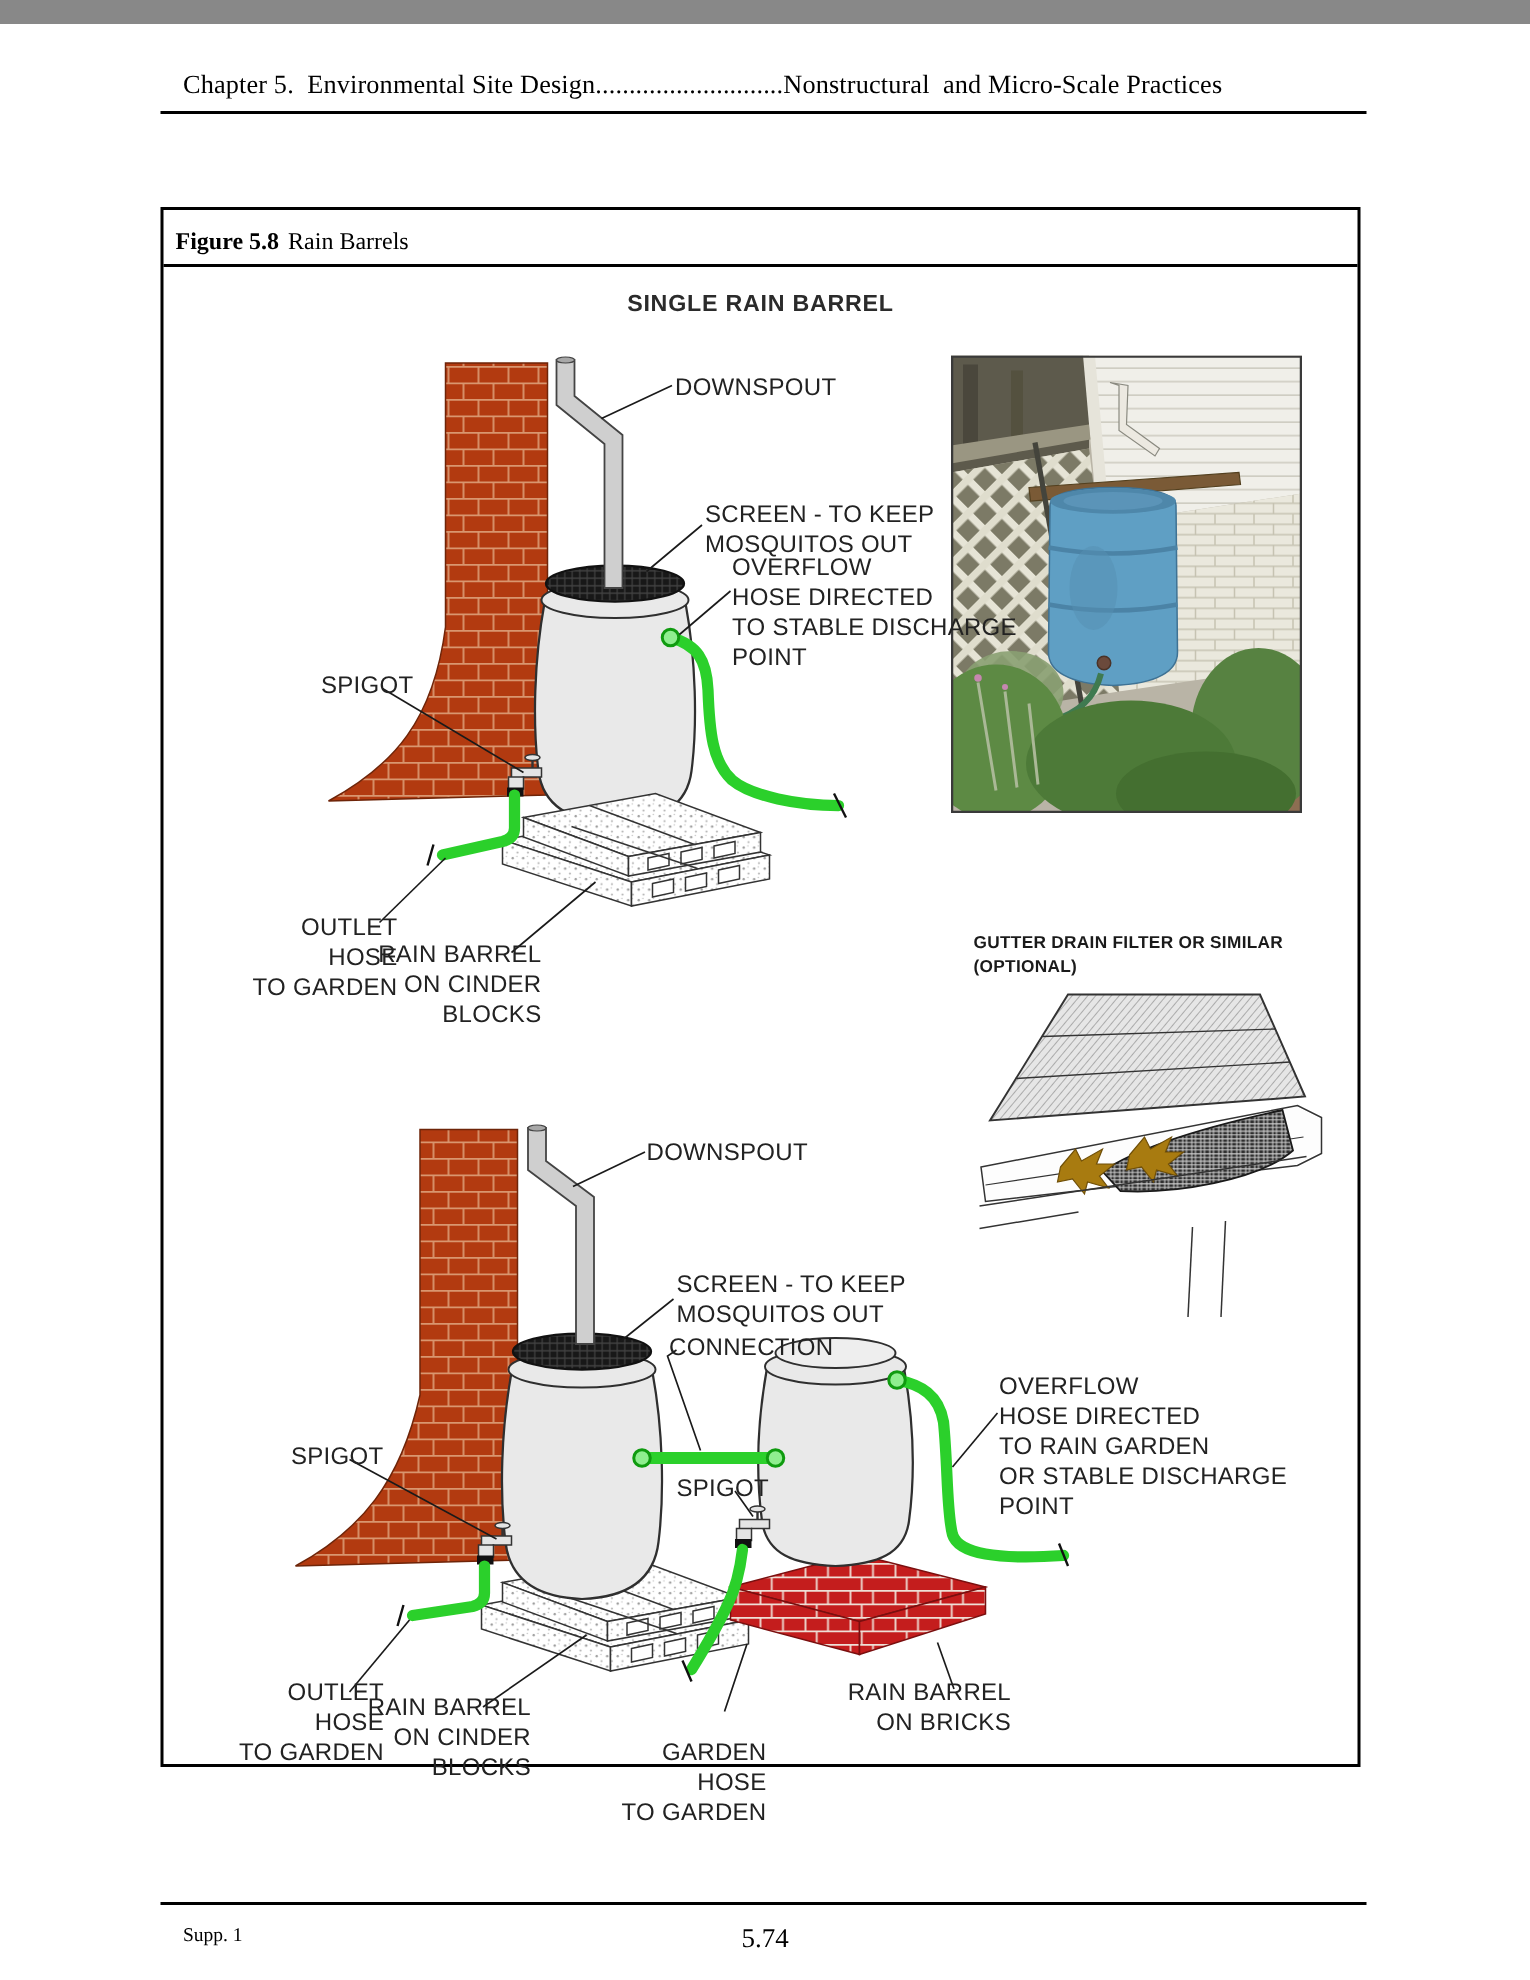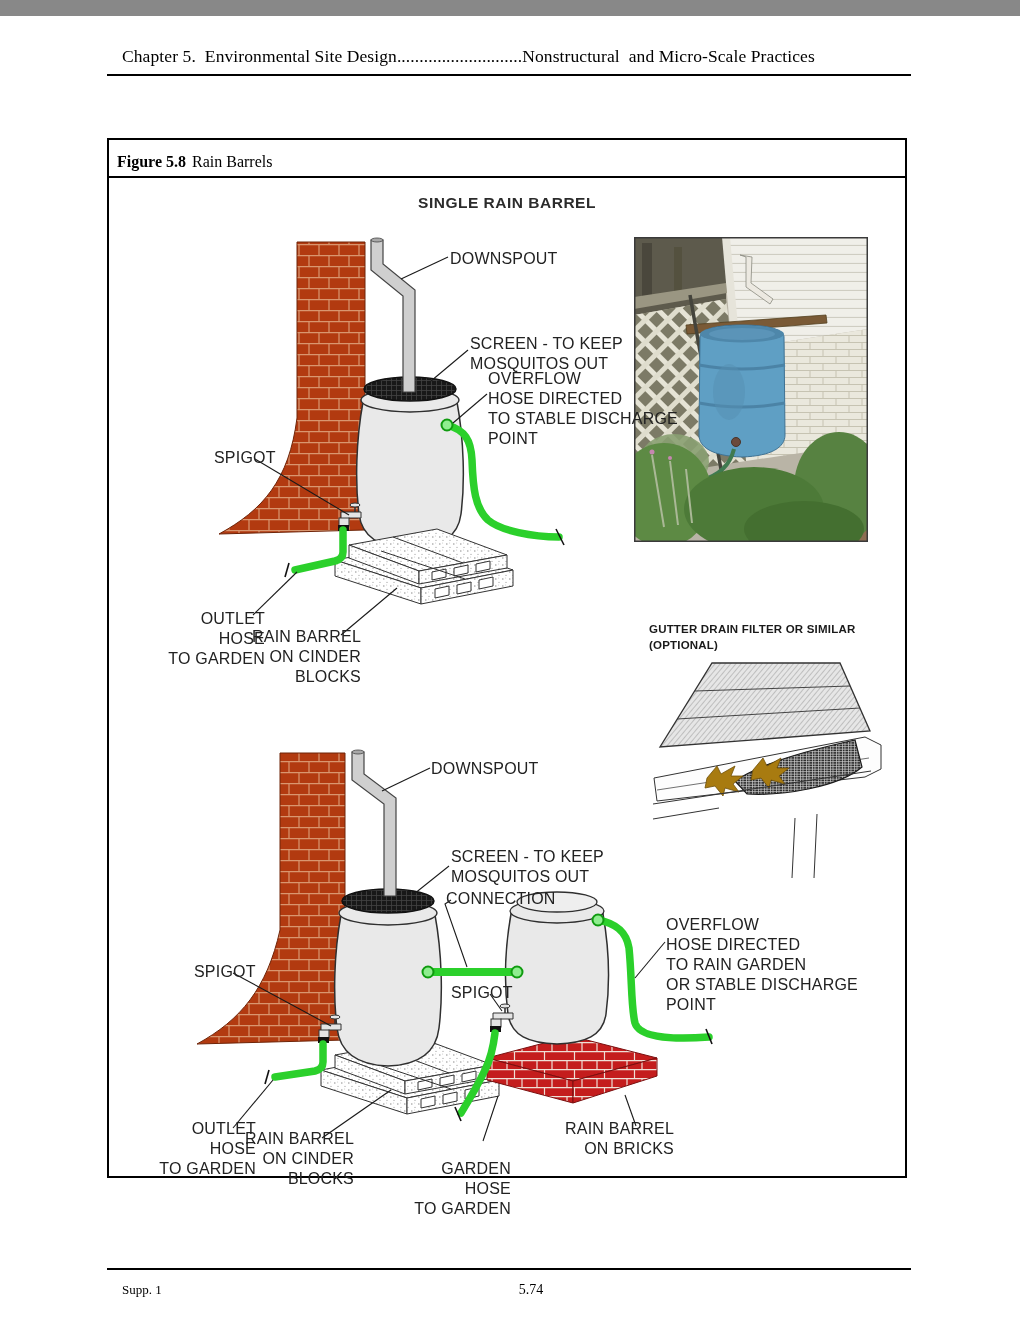--- a/index.html
+++ b/index.html
@@ -9,21 +9,21 @@
     font-family:"Liberation Serif", serif; color:#000;
   }
   .doc-header {
     position:absolute; left:122px; top:30px; width:790px;
     font-size:17.5px; white-space:pre; letter-spacing:0.1px;
   }
   .rule { position:absolute; background:#000; height:2px; }
   .rule.top { left:107px; top:58px; width:804px; }
   .rule.bottom { left:107px; top:1252px; width:804px; }
   .doc-footer-left { position:absolute; left:122px; top:1266px; font-size:13px; }
-  .doc-footer-page { position:absolute; left:476px; top:1266px; width:110px; text-align:center; font-size:14px; }
+  .doc-footer-page { position:absolute; left:455px; top:1266px; width:110px; text-align:center; font-size:18px; }
 
   .figure-box {
     position:absolute; left:107px; top:122px; width:800px; height:1040px;
     border:2px solid #000; background:#fff; box-sizing:border-box;
   }
   .figure-title {
     height:23px; border-bottom:2px solid #000; padding:13px 0 0 8px;
     font-size:16px; box-sizing:content-box;
   }
   .figure-title .ttl { margin-left:6px; }

